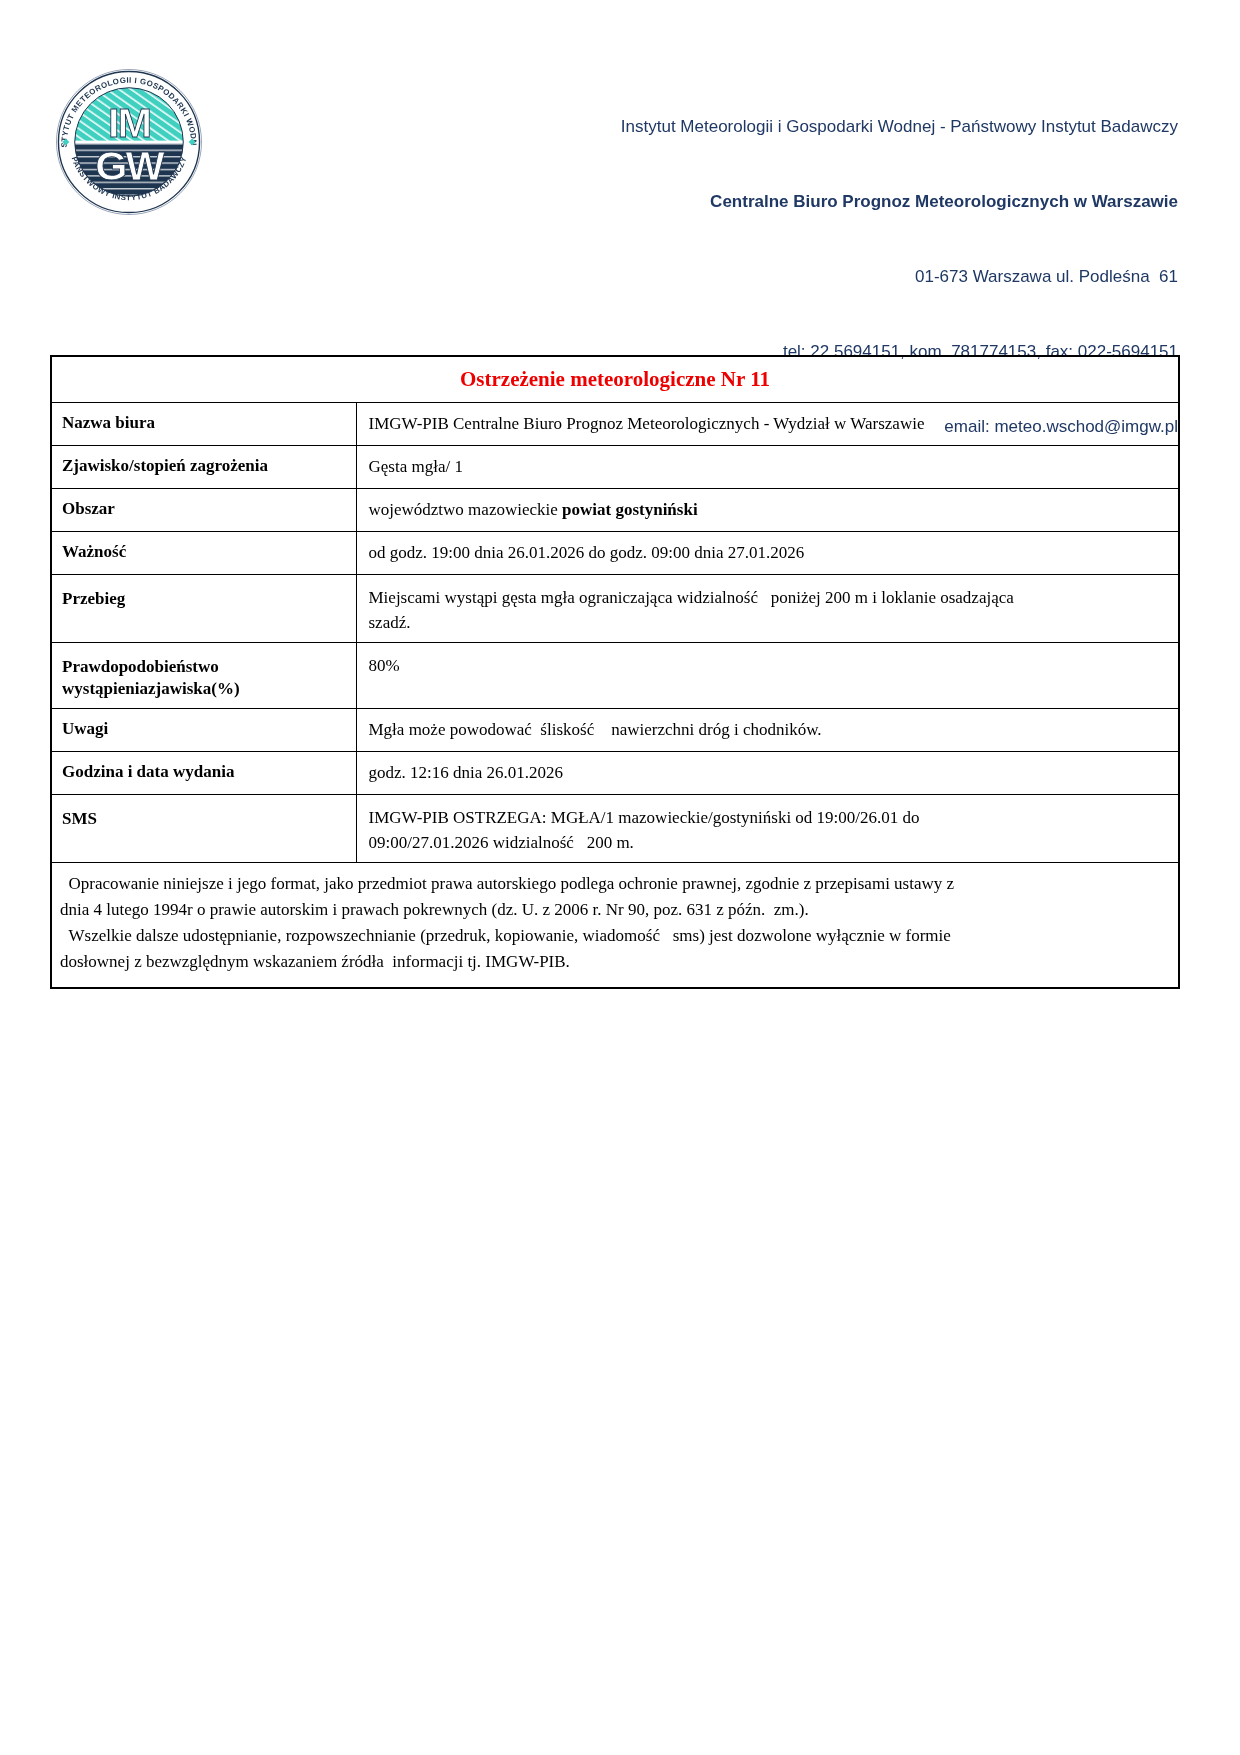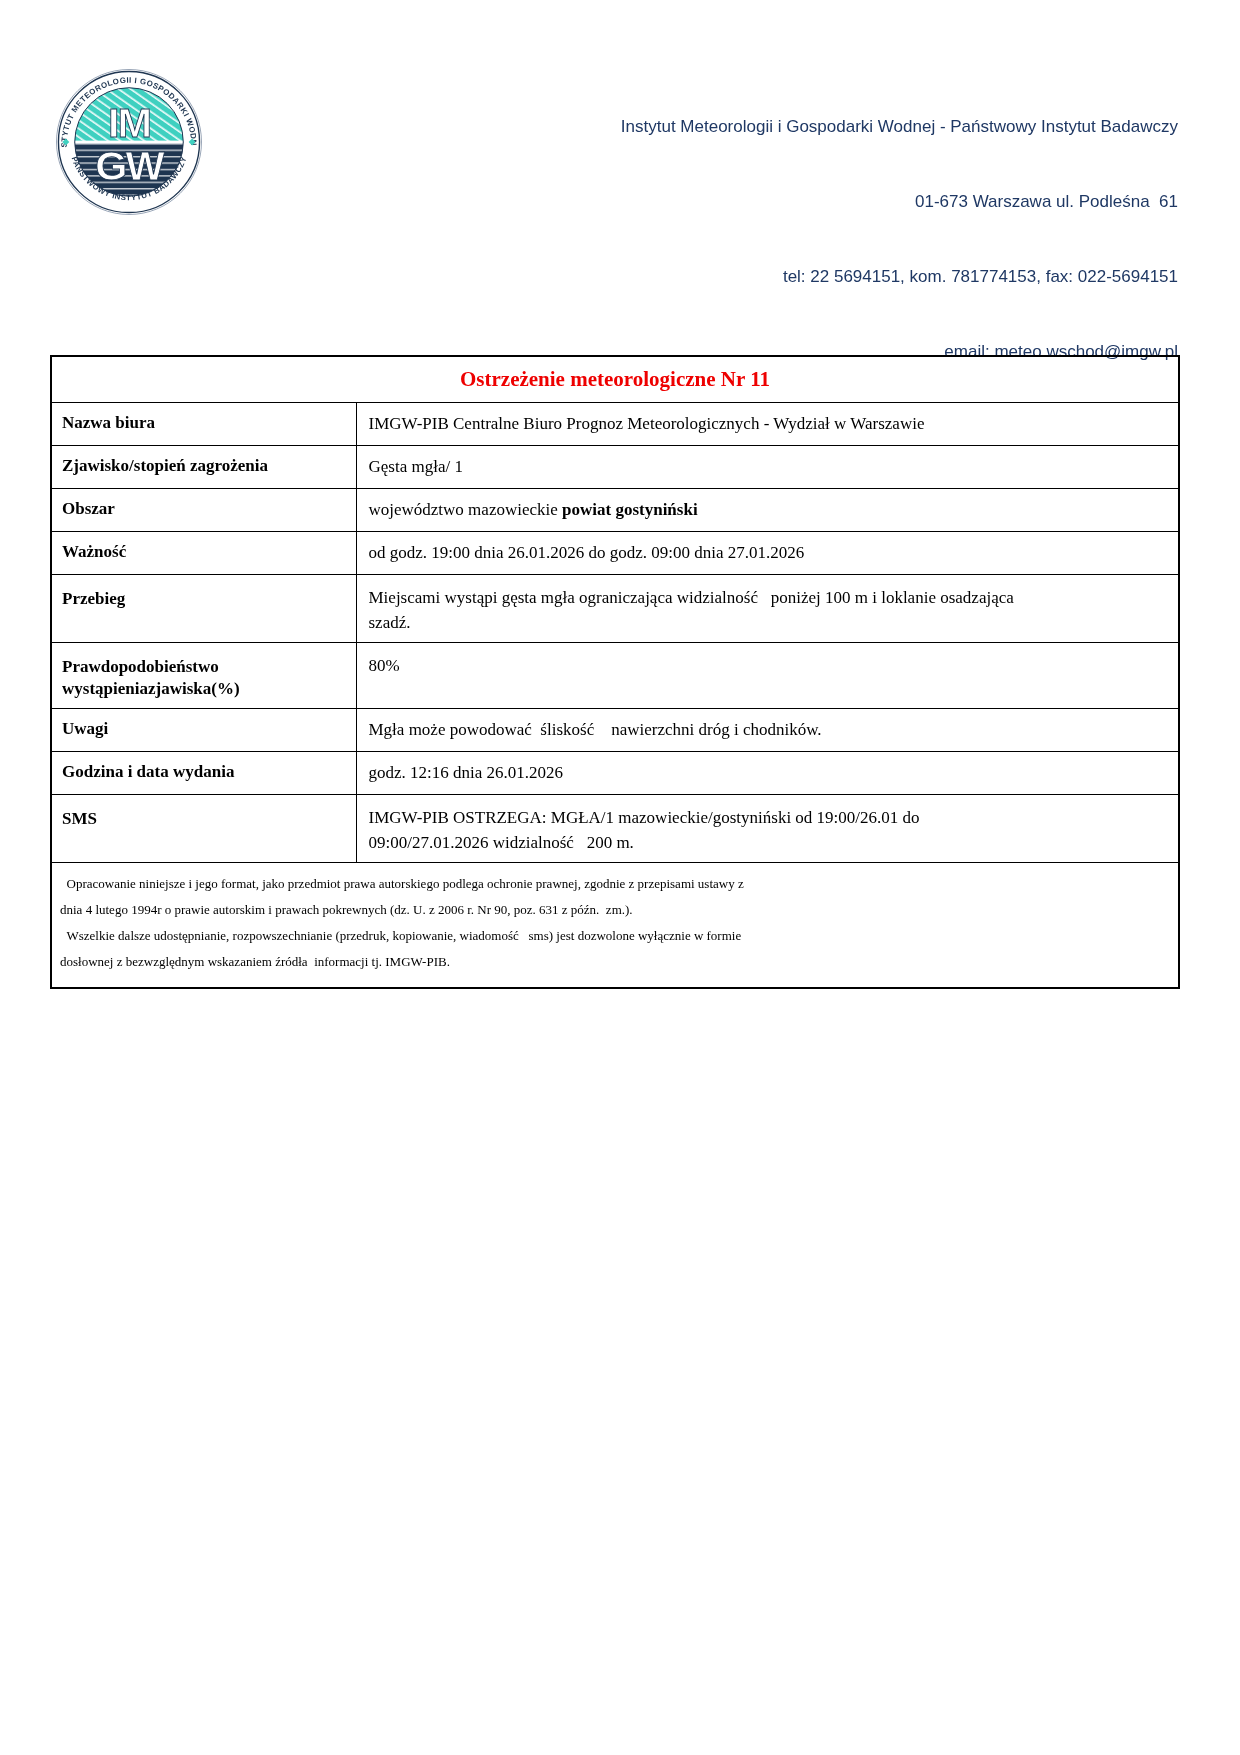--- a/index.html
+++ b/index.html
@@ -31,21 +31,21 @@
   td.title-cell { height:46px; text-align:center; }
   .doc-title { color:#ee0000; font-weight:bold; font-size:21px; }
   td.lbl { width:305px; font-weight:bold; padding:6px 10px 6px 10px; line-height:1.35; }
   td.val { padding:6px 16px 6px 12px; white-space:pre-wrap; line-height:1.5; }
   tr.h1 td { height:43px; }
   tr.h2 td { height:68px; vertical-align:top; }
   tr.h2 td.lbl, tr.h2s td.lbl { padding-top:13px; }
   tr.h2 td.val, tr.h2s td.val { padding-top:10px; }
   tr.h2s td { height:66px; vertical-align:top; }
   td.footer-cell { padding:8px 8px 12px 8px; }
-  td.footer-cell p { white-space:pre-wrap; line-height:26px; font-size:13px; }
+  td.footer-cell p { white-space:pre-wrap; line-height:26px; font-size:17px; }
 </style>
 </head>
 <body>
 
 <div class="page">
 
   <div class="logo-wrap">
     <svg width="148" height="148" viewBox="0 0 150 150">
       <defs>
         <pattern id="pTeal" width="7" height="7" patternUnits="userSpaceOnUse" patternTransform="rotate(-55 75 75)">
@@ -73,20 +73,21 @@
       <text class="arc-text">
         <textPath href="#arcBot" startOffset="50%" text-anchor="middle">PAŃSTWOWY INSTYTUT BADAWCZY</textPath>
       </text>
       <rect x="8.5" y="72.5" width="5" height="5" transform="rotate(45 11 75)" fill="#3fd0c0"></rect>
       <rect x="136.5" y="72.5" width="5" height="5" transform="rotate(45 139 75)" fill="#3fd0c0"></rect>
     </svg>
   </div>
 
   <div class="letterhead-text">
     <div>Instytut Meteorologii i Gospodarki Wodnej - Państwowy Instytut Badawczy</div>
+    <div class="bold">Centralne Biuro Prognoz Meteorologicznych w Warszawie</div>
     <div>01-673 Warszawa ul. Podleśna  61</div>
     <div>tel: 22 5694151, kom. 781774153, fax: 022-5694151</div>
     <div>email: meteo.wschod@imgw.pl</div>
   </div>
 
   <table class="warning">
     <tbody>
       <tr>
         <td class="title-cell" colspan="2">
           <span class="doc-title">Ostrzeżenie meteorologiczne Nr 11</span>
@@ -108,21 +109,21 @@
         <td class="val"><span>województwo mazowieckie </span><b>powiat gostyniński</b></td>
       </tr>
 
       <tr class="h1">
         <td class="lbl">Ważność</td>
         <td class="val">od godz. 19:00 dnia 26.01.2026 do godz. 09:00 dnia 27.01.2026</td>
       </tr>
 
       <tr class="h2">
         <td class="lbl">Przebieg</td>
-        <td class="val">Miejscami wystąpi gęsta mgła ograniczająca widzialność   poniżej 100 m i loklanie osadzająca
+        <td class="val">Miejscami wystąpi gęsta mgła ograniczająca widzialność   poniżej 200 m i loklanie osadzająca
 szadź.</td>
       </tr>
 
       <tr class="h2s">
         <td class="lbl">Prawdopodobieństwo wystąpieniazjawiska(%)</td>
         <td class="val">80%</td>
       </tr>
 
       <tr class="h1">
         <td class="lbl">Uwagi</td>

